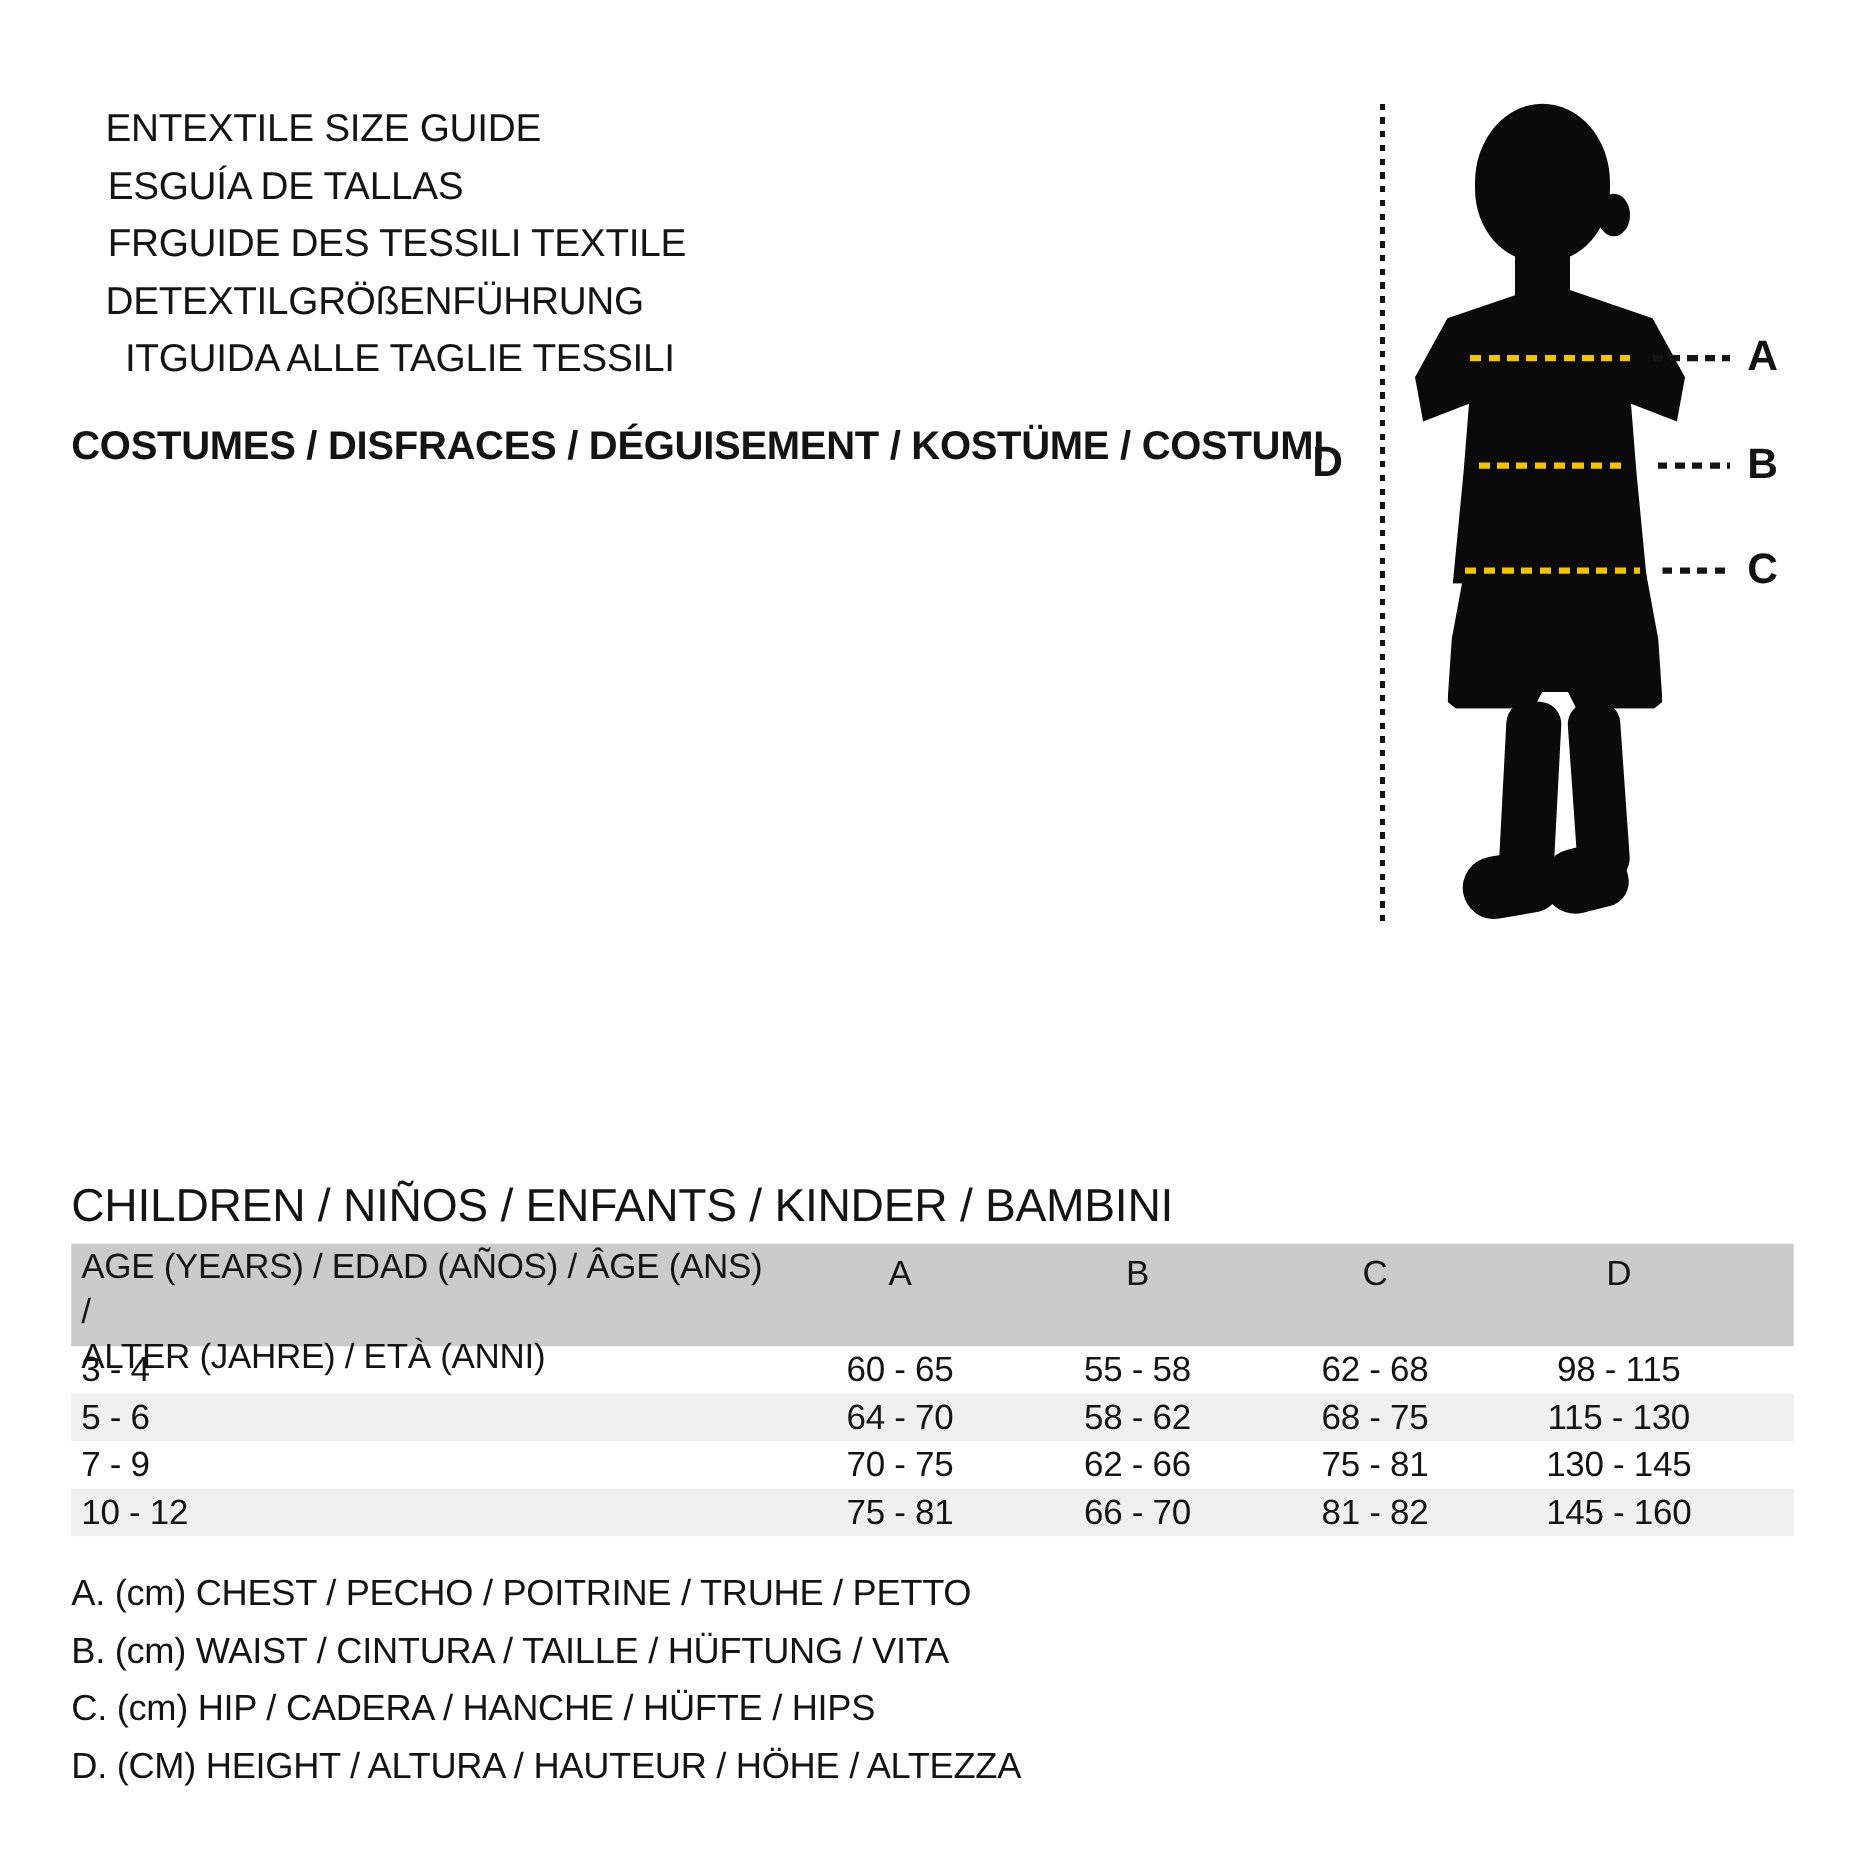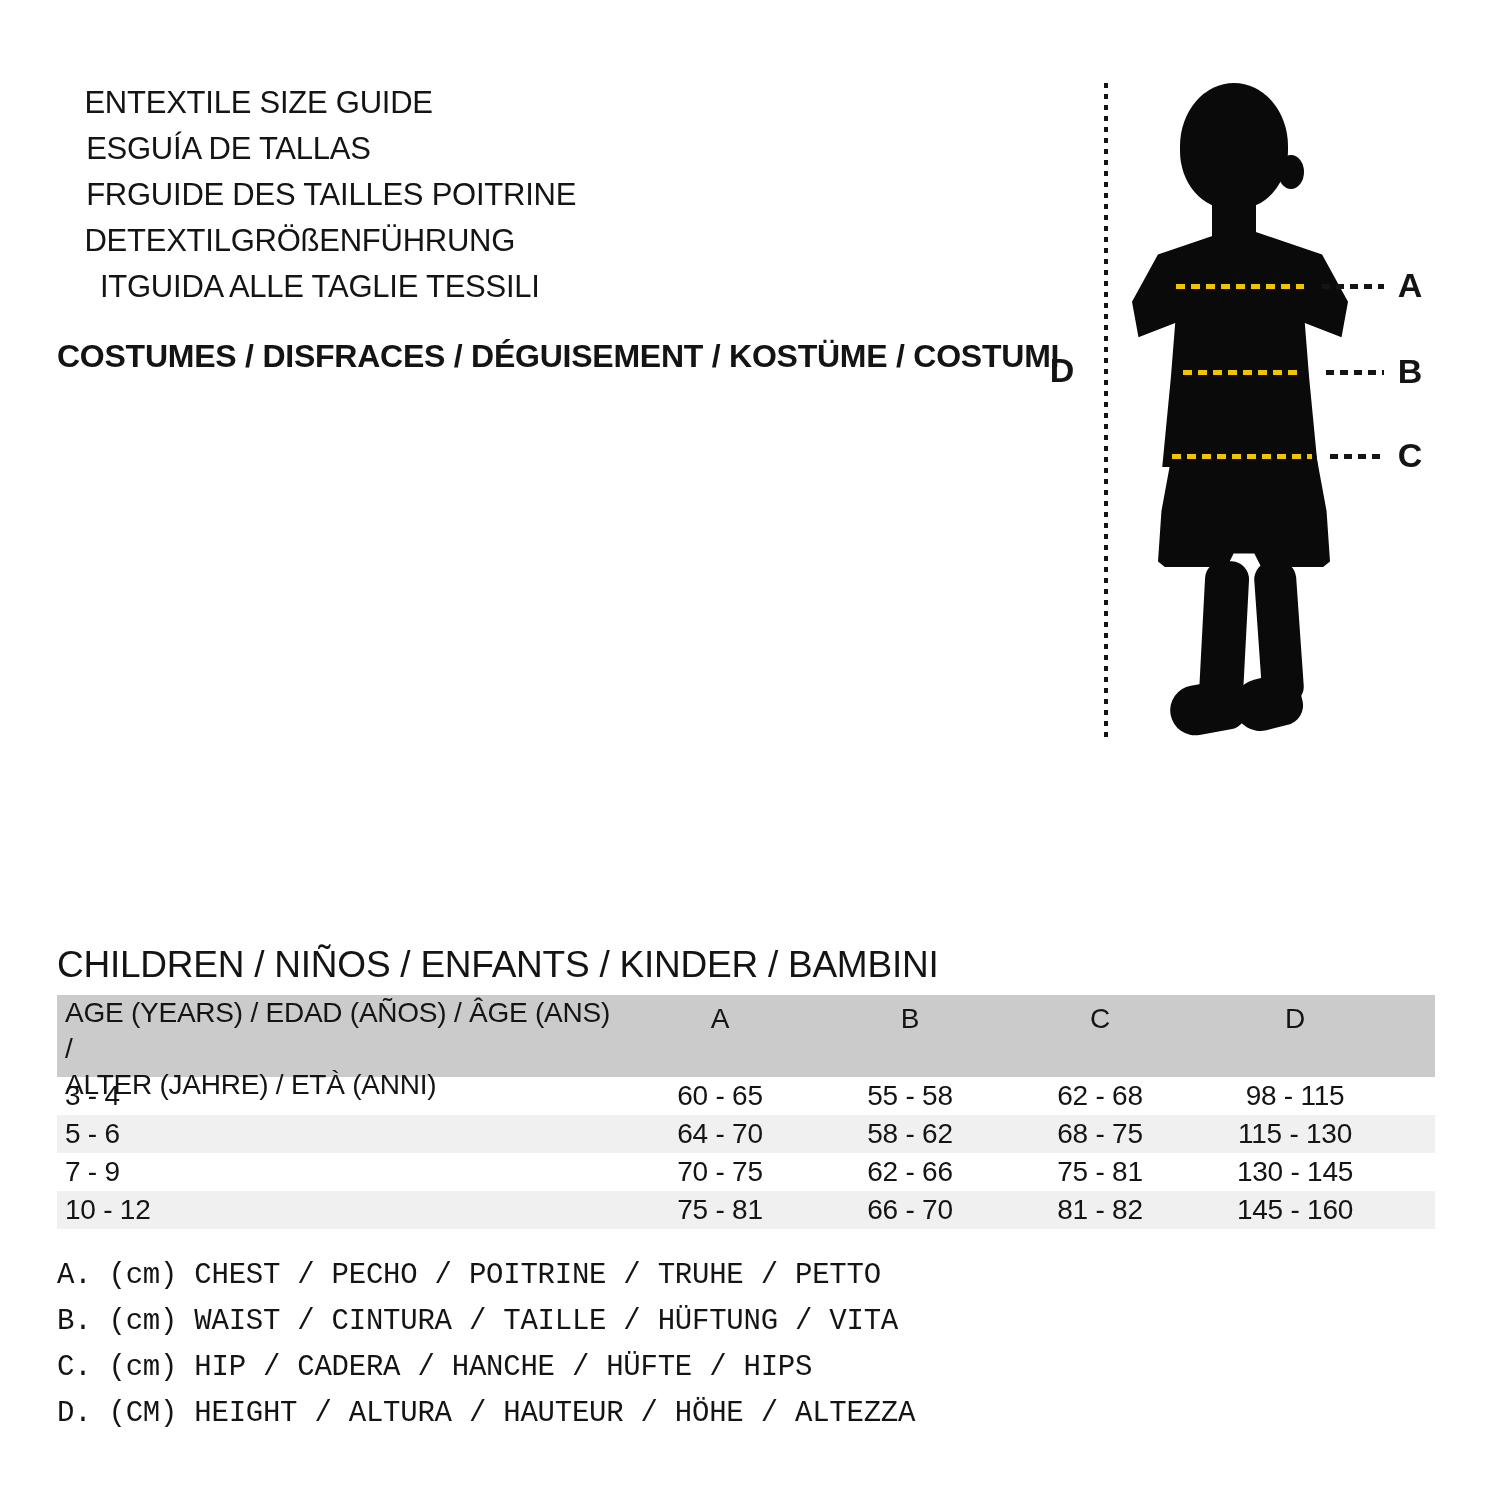--- a/index.html
+++ b/index.html
@@ -58,40 +58,40 @@
   .t-header{display:flex;background:#cbcbcb;height:82px;}
   .t-row{display:flex;height:38px;align-items:center;}
   .t-row.alt{background:#f0f0f0;}
   .c-age{flex:0 0 568px;padding-left:8px;box-sizing:border-box;}
   .c-val{flex:0 0 190px;text-align:center;}
   .c-val-d{flex:0 0 240px;text-align:center;padding-right:40px;box-sizing:border-box;}
   .t-header .c-age{padding-top:0;line-height:36px;}
   .t-header .c-val,.t-header .c-val-d{padding-top:6px;line-height:36px;}
 
   
-  .legend{position:absolute;left:57px;top:1252px;font-family:Liberation Mono, monospace;}
+  .legend{position:absolute;left:57px;top:1252px;}
   .legend-line{height:46px;display:flex;align-items:center;font-size:29px;white-space:nowrap;}
 </style>
 </head>
 <body>
 
 <div class="canvas">
 
   <div class="lang-list">
     <div class="lang-row">
       <span class="lang-code">EN</span>
       <span class="lang-label">TEXTILE SIZE GUIDE</span>
     </div>
     <div class="lang-row">
       <span class="lang-code">ES</span>
       <span class="lang-label">GUÍA DE TALLAS</span>
     </div>
     <div class="lang-row">
       <span class="lang-code">FR</span>
-      <span class="lang-label">GUIDE DES TAILLES POITRINE</span>
+      <span class="lang-label">GUIDE DES TESSILI TEXTILE</span>
     </div>
     <div class="lang-row">
       <span class="lang-code">DE</span>
       <span class="lang-label">TEXTILGRÖßENFÜHRUNG</span>
     </div>
     <div class="lang-row">
       <span class="lang-code">IT</span>
       <span class="lang-label">GUIDA ALLE TAGLIE TESSILI</span>
     </div>
   </div>

